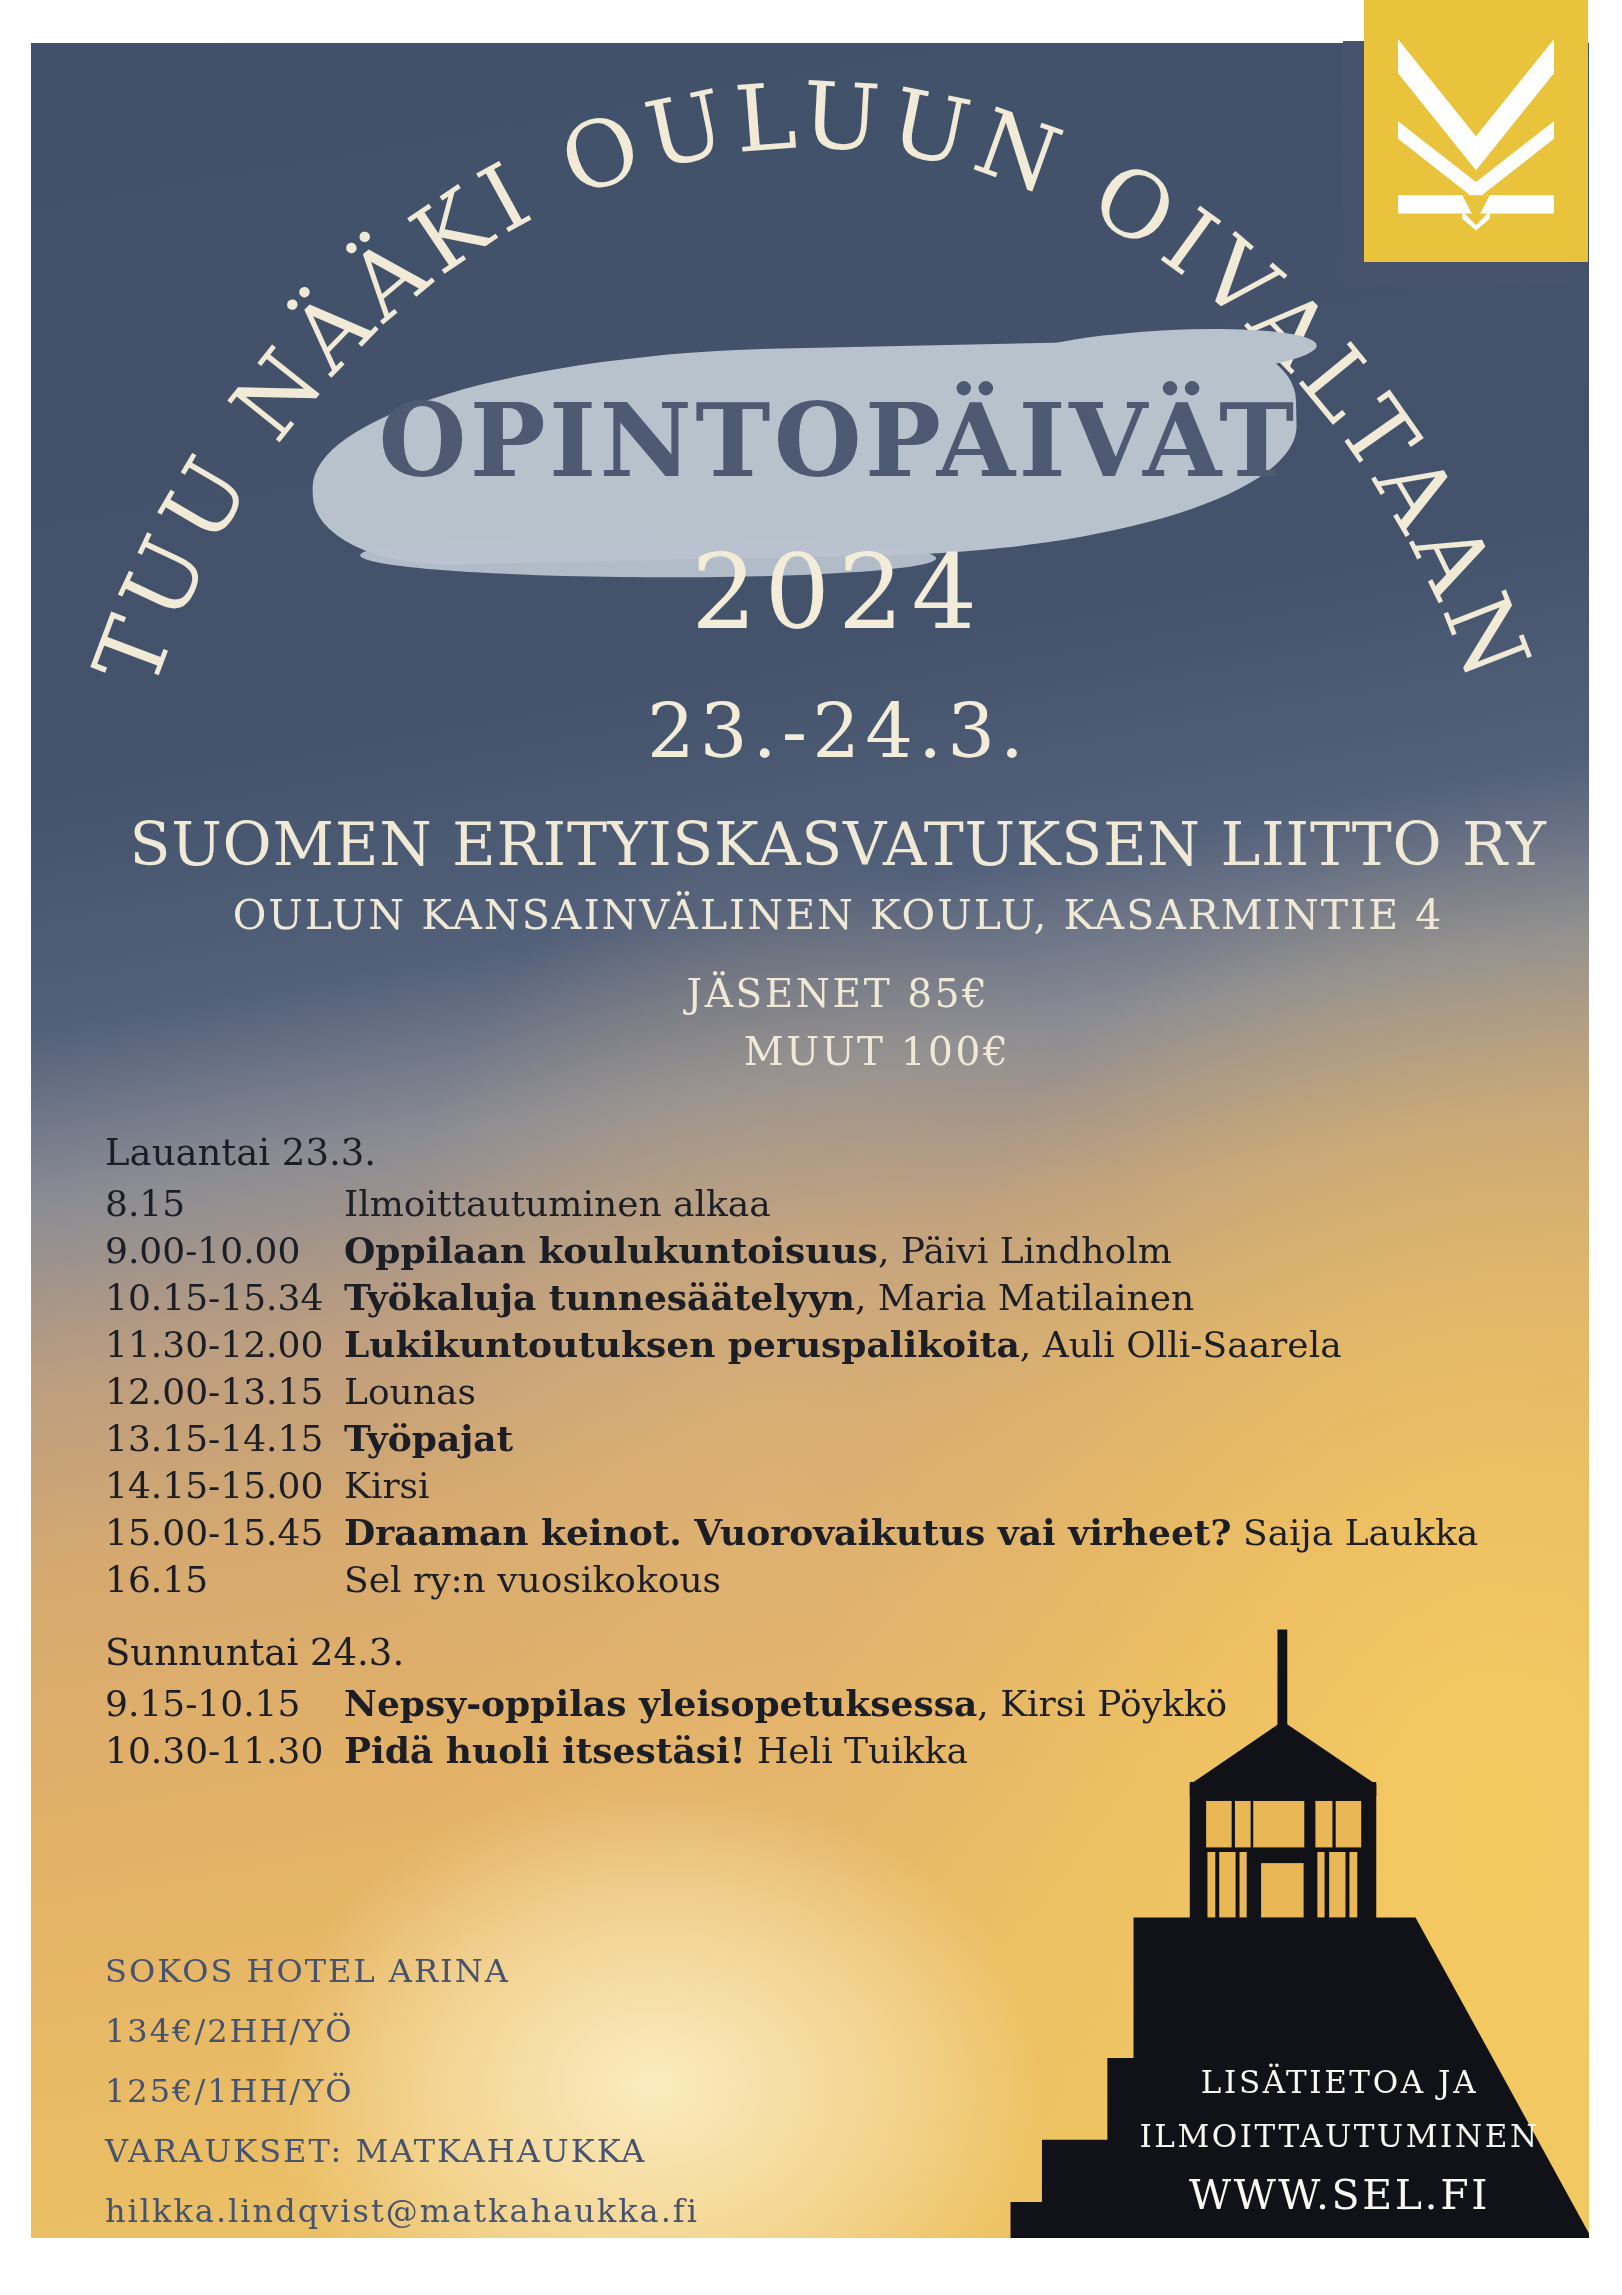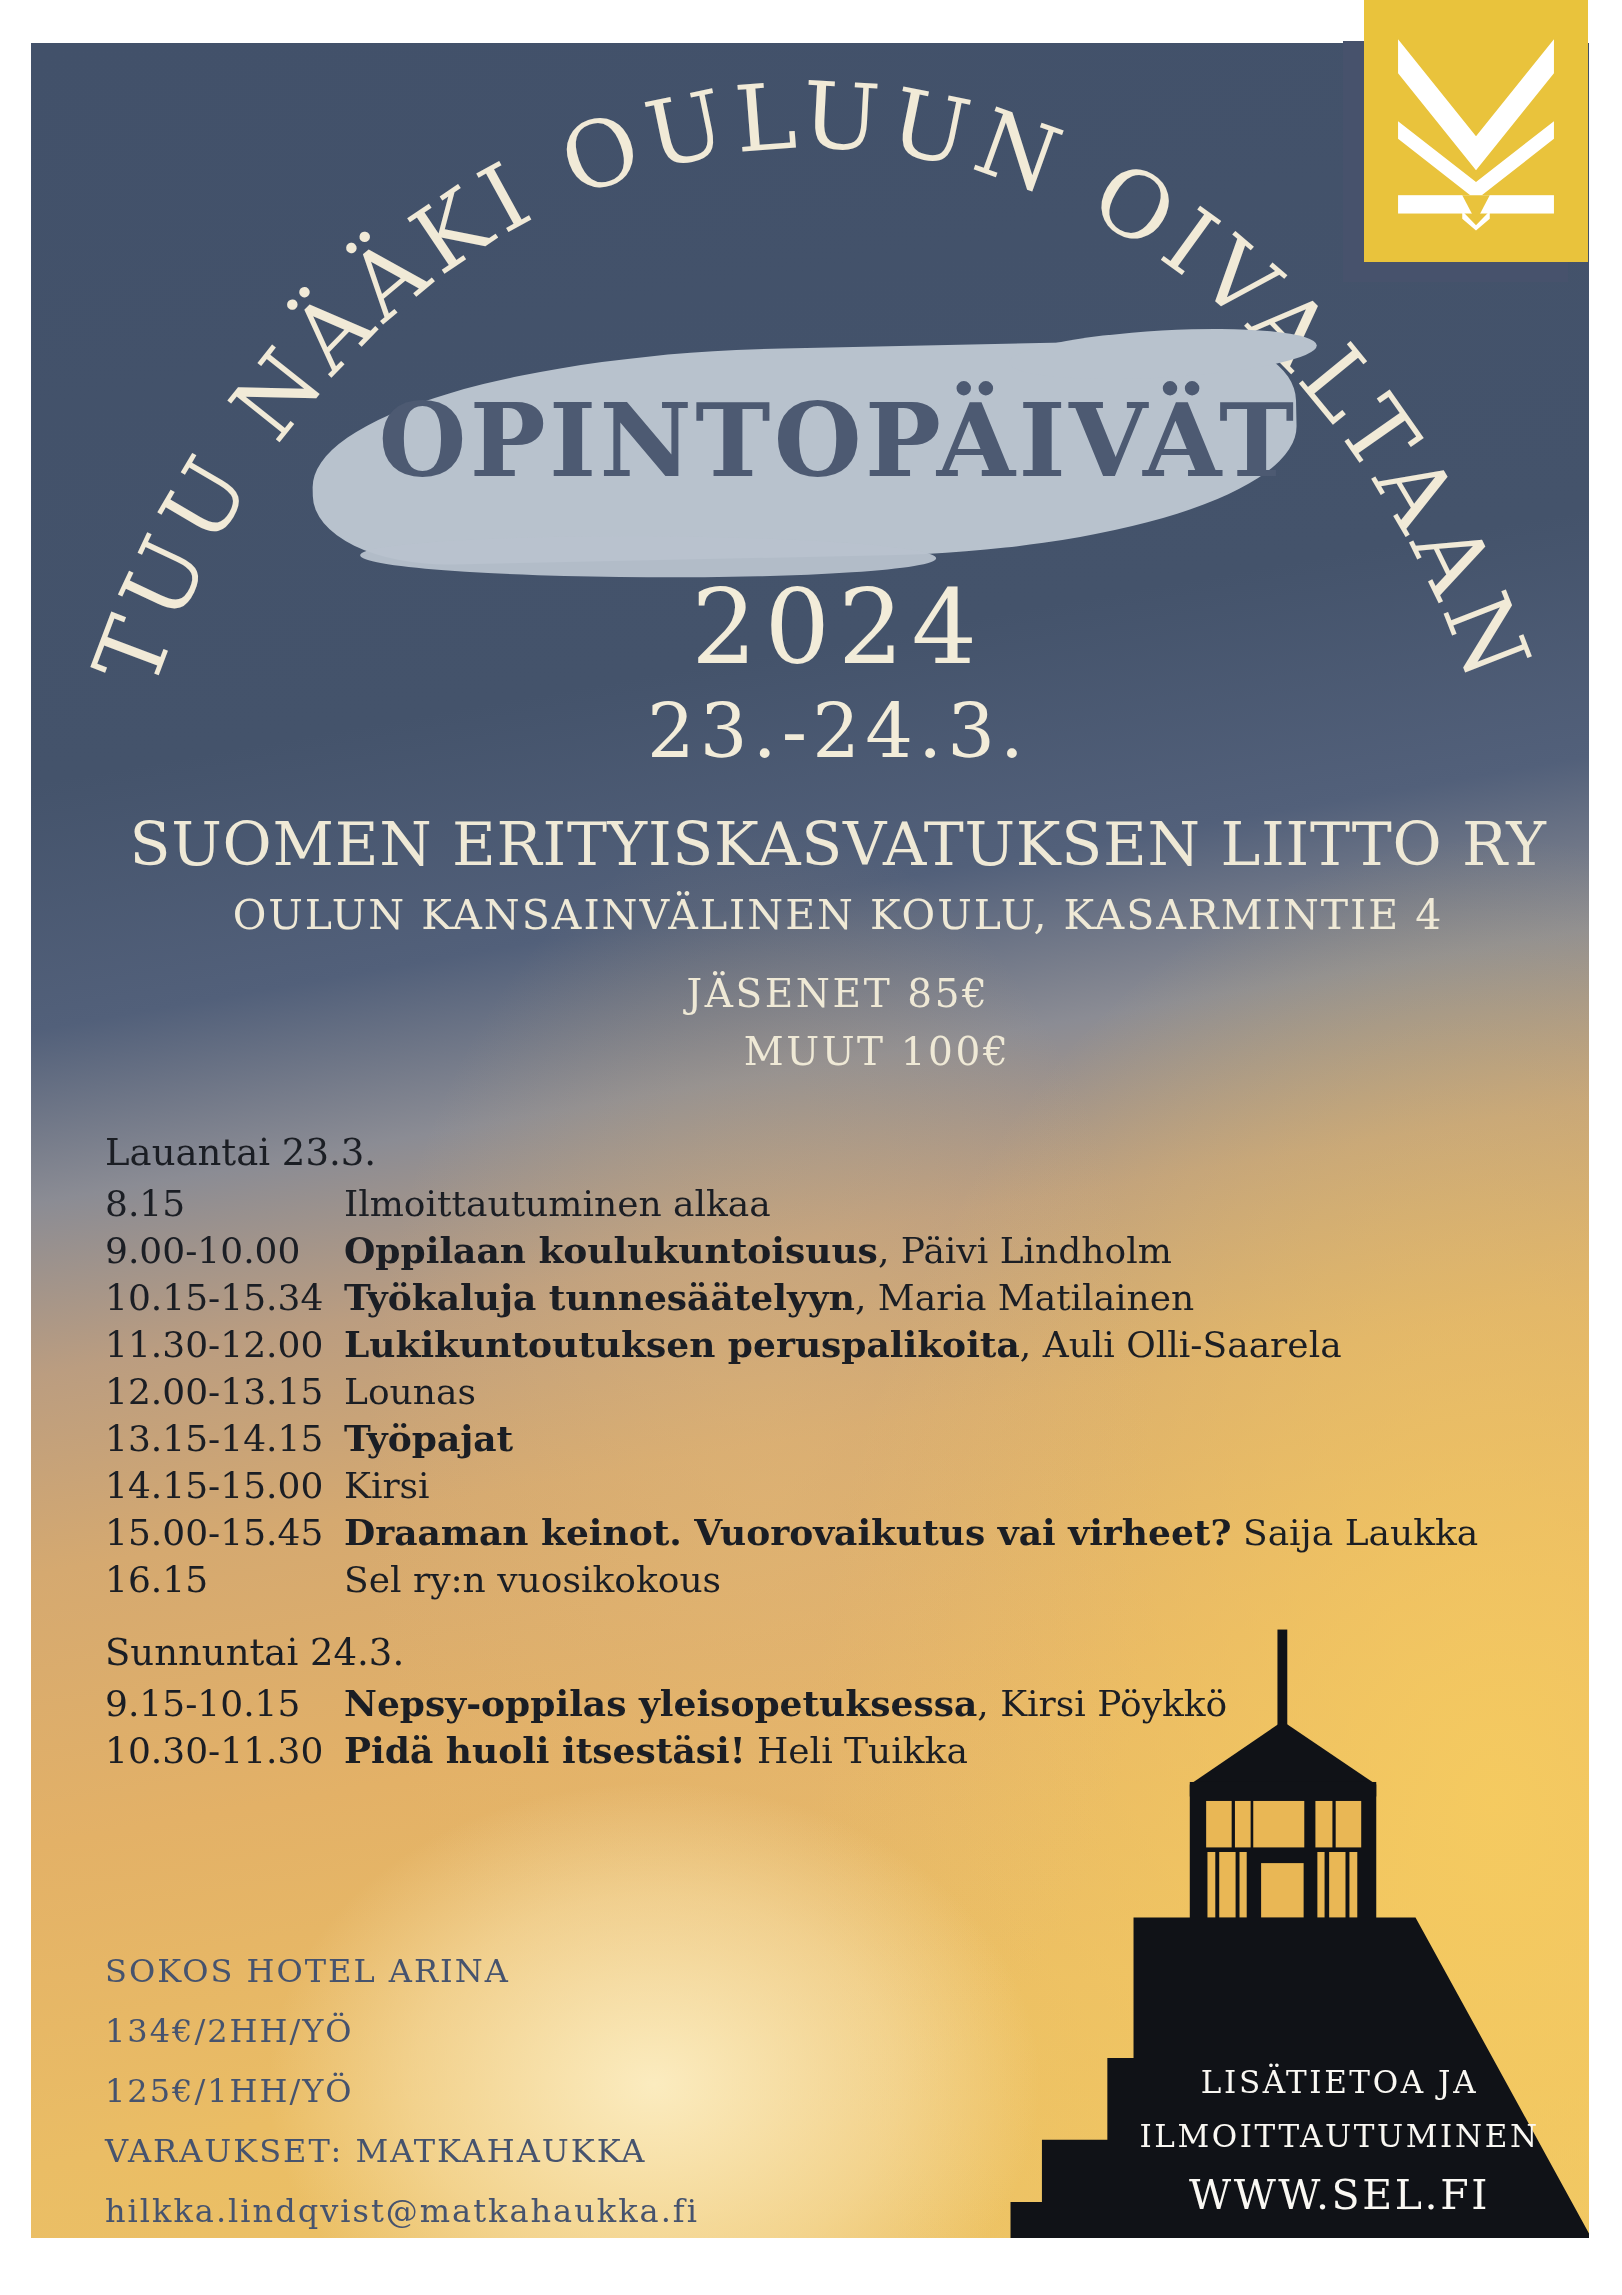--- a/index.html
+++ b/index.html
@@ -19,21 +19,21 @@
   .arc-text{font-family:"DejaVu Serif", serif;font-size:140px;letter-spacing:12px;fill:#f1ead7;}
   
   .brush{left:281px;top:305px;width:985px;height:209px;background:#b8c2cd;
          border-radius:48% 10% 42% 14% / 62% 30% 58% 34%;transform:rotate(-1.2deg);}
   .brush::before{content:"";position:absolute;right:-22px;top:-10.5px;width:308px;height:47px;
          background:#b8c2cd;border-radius:50%;transform:rotate(-2deg);}
   .brush::after{content:"";position:absolute;left:46px;bottom:-17px;width:576px;height:41px;
          background:#b8c2cd;border-radius:50%;transform:rotate(1.5deg);opacity:.95;}
   
   .event-title{top:347px;font-size:101px;font-weight:700;color:#4d5a72;letter-spacing:3.3px;}
-  .year{top:533px;font-size:103px;color:#f2ecd9;letter-spacing:7.9px;}
+  .year{top:498px;font-size:103px;color:#f2ecd9;letter-spacing:7.9px;}
   .dates{top:651px;font-size:75px;color:#f2ecd9;letter-spacing:5.2px;}
   .organizer{top:771px;font-size:60px;color:#efe9d6;letter-spacing:0.7px;}
   .venue{top:852px;font-size:41px;color:#efe9d6;letter-spacing:2px;}
   .price-members{top:931px;font-size:39px;color:#efe9d6;letter-spacing:2.6px;}
   .price-others{top:989px;font-size:39px;color:#efe9d6;letter-spacing:2.6px;padding-left:39px;}
   
   .schedule{left:74px;top:1086px;width:1413px;color:#1b1e24;}
   .day-title{font-size:37px;line-height:47px;margin:0 0 3.9px 0;font-weight:400;}
   .srow{white-space:nowrap;line-height:46px;font-size:36px;}
   .srow .t{display:inline-block;width:239px;}

